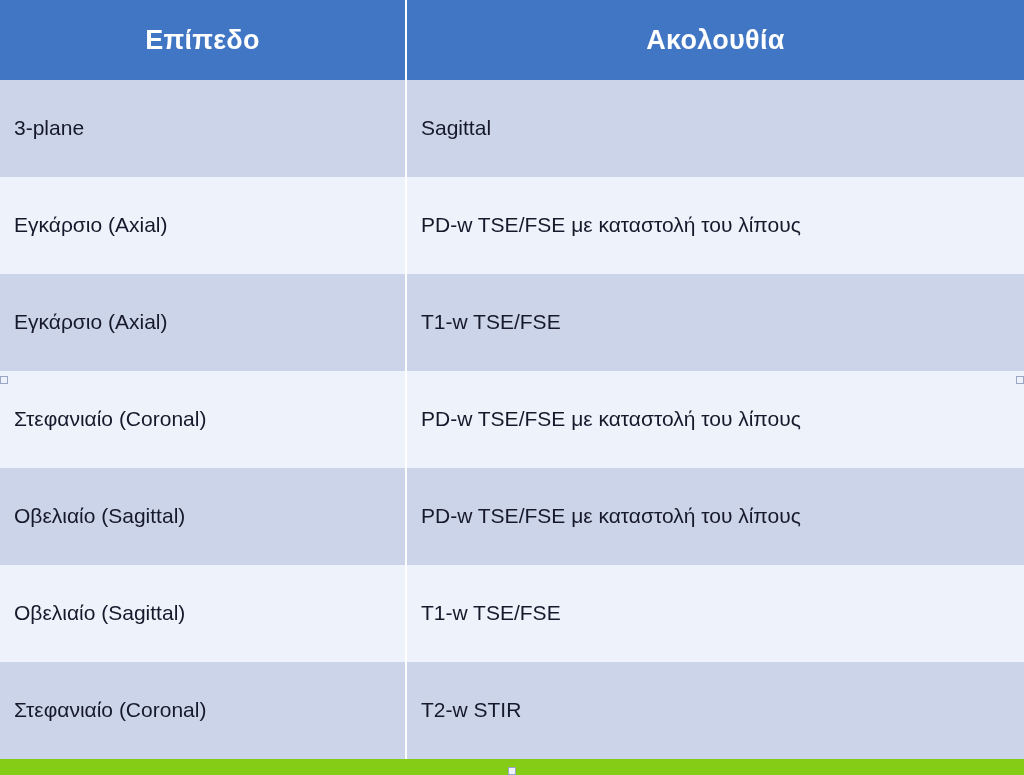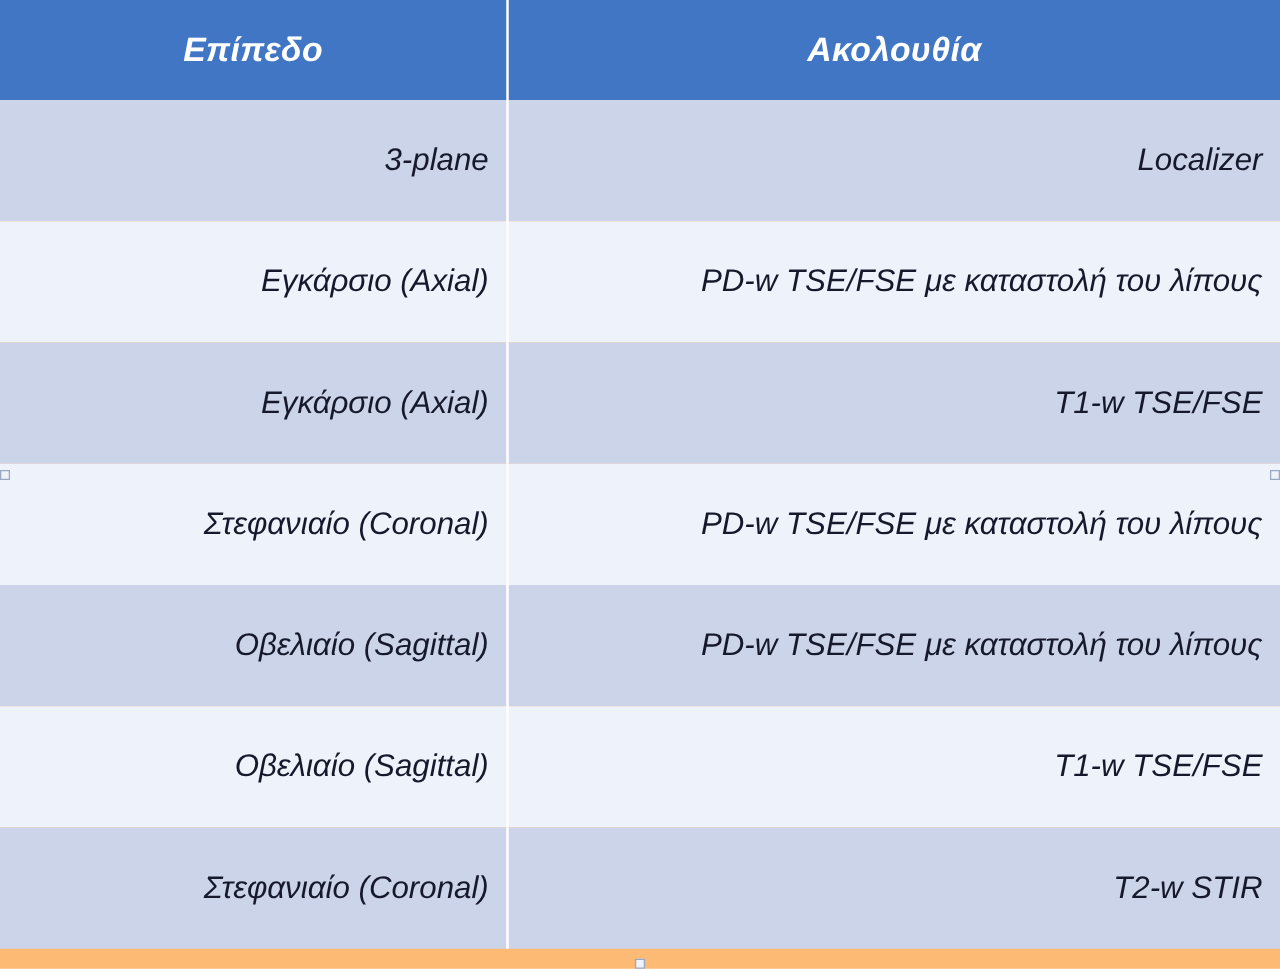--- a/index.html
+++ b/index.html
@@ -10,22 +10,21 @@
   body {
     width: 1024px;
     height: 775px;
     font-family: "Liberation Sans", sans-serif;
     overflow: hidden;
   }
   #sheet {
     position: relative;
     width: 1024px;
     height: 775px;
-    background: #fdba74;
-    font-style: italic;
+    background: #84cc16;
   }
   table.mri-table {
     border-collapse: collapse;
     width: 1024px;
     table-layout: fixed;
   }
   table.mri-table col.col-plane { width: 406px; }
   table.mri-table col.col-seq { width: 618px; }
 
   table.mri-table th {
@@ -37,23 +36,23 @@
     height: 80px;
     padding: 0 8px;
     border: 0;
     letter-spacing: 0.3px;
   }
   table.mri-table th.col-divider {
     border-left: 2px solid #ffffff;
     margin-left: 32px;
   }
   table.mri-table td {
-    font-size: 25px;
+    font-size: 21px;
     color: #16192b;
-    text-align: right;
+    text-align: left;
     padding: 0 14px;
     border: 0;
     height: 97px;
     vertical-align: middle;
     line-height: 1.25;
   }
   table.mri-table td.cell-divider {
     border-left: 2px solid #ffffff;
   }
   tr.row-dark td { background: #ccd4e9; }
@@ -84,21 +83,21 @@
     </colgroup>
     <thead>
       <tr>
         <th>Επίπεδο</th>
         <th class="col-divider">Ακολουθία</th>
       </tr>
     </thead>
     <tbody>
       <tr class="row-dark">
         <td>3-plane</td>
-        <td class="cell-divider">Localizer</td>
+        <td class="cell-divider">Sagittal</td>
       </tr>
       <tr class="row-light">
         <td>Εγκάρσιο (Axial)</td>
         <td class="cell-divider">PD-w TSE/FSE με καταστολή του λίπους</td>
       </tr>
       <tr class="row-dark">
         <td>Εγκάρσιο (Axial)</td>
         <td class="cell-divider">T1-w TSE/FSE</td>
       </tr>
       <tr class="row-light">

